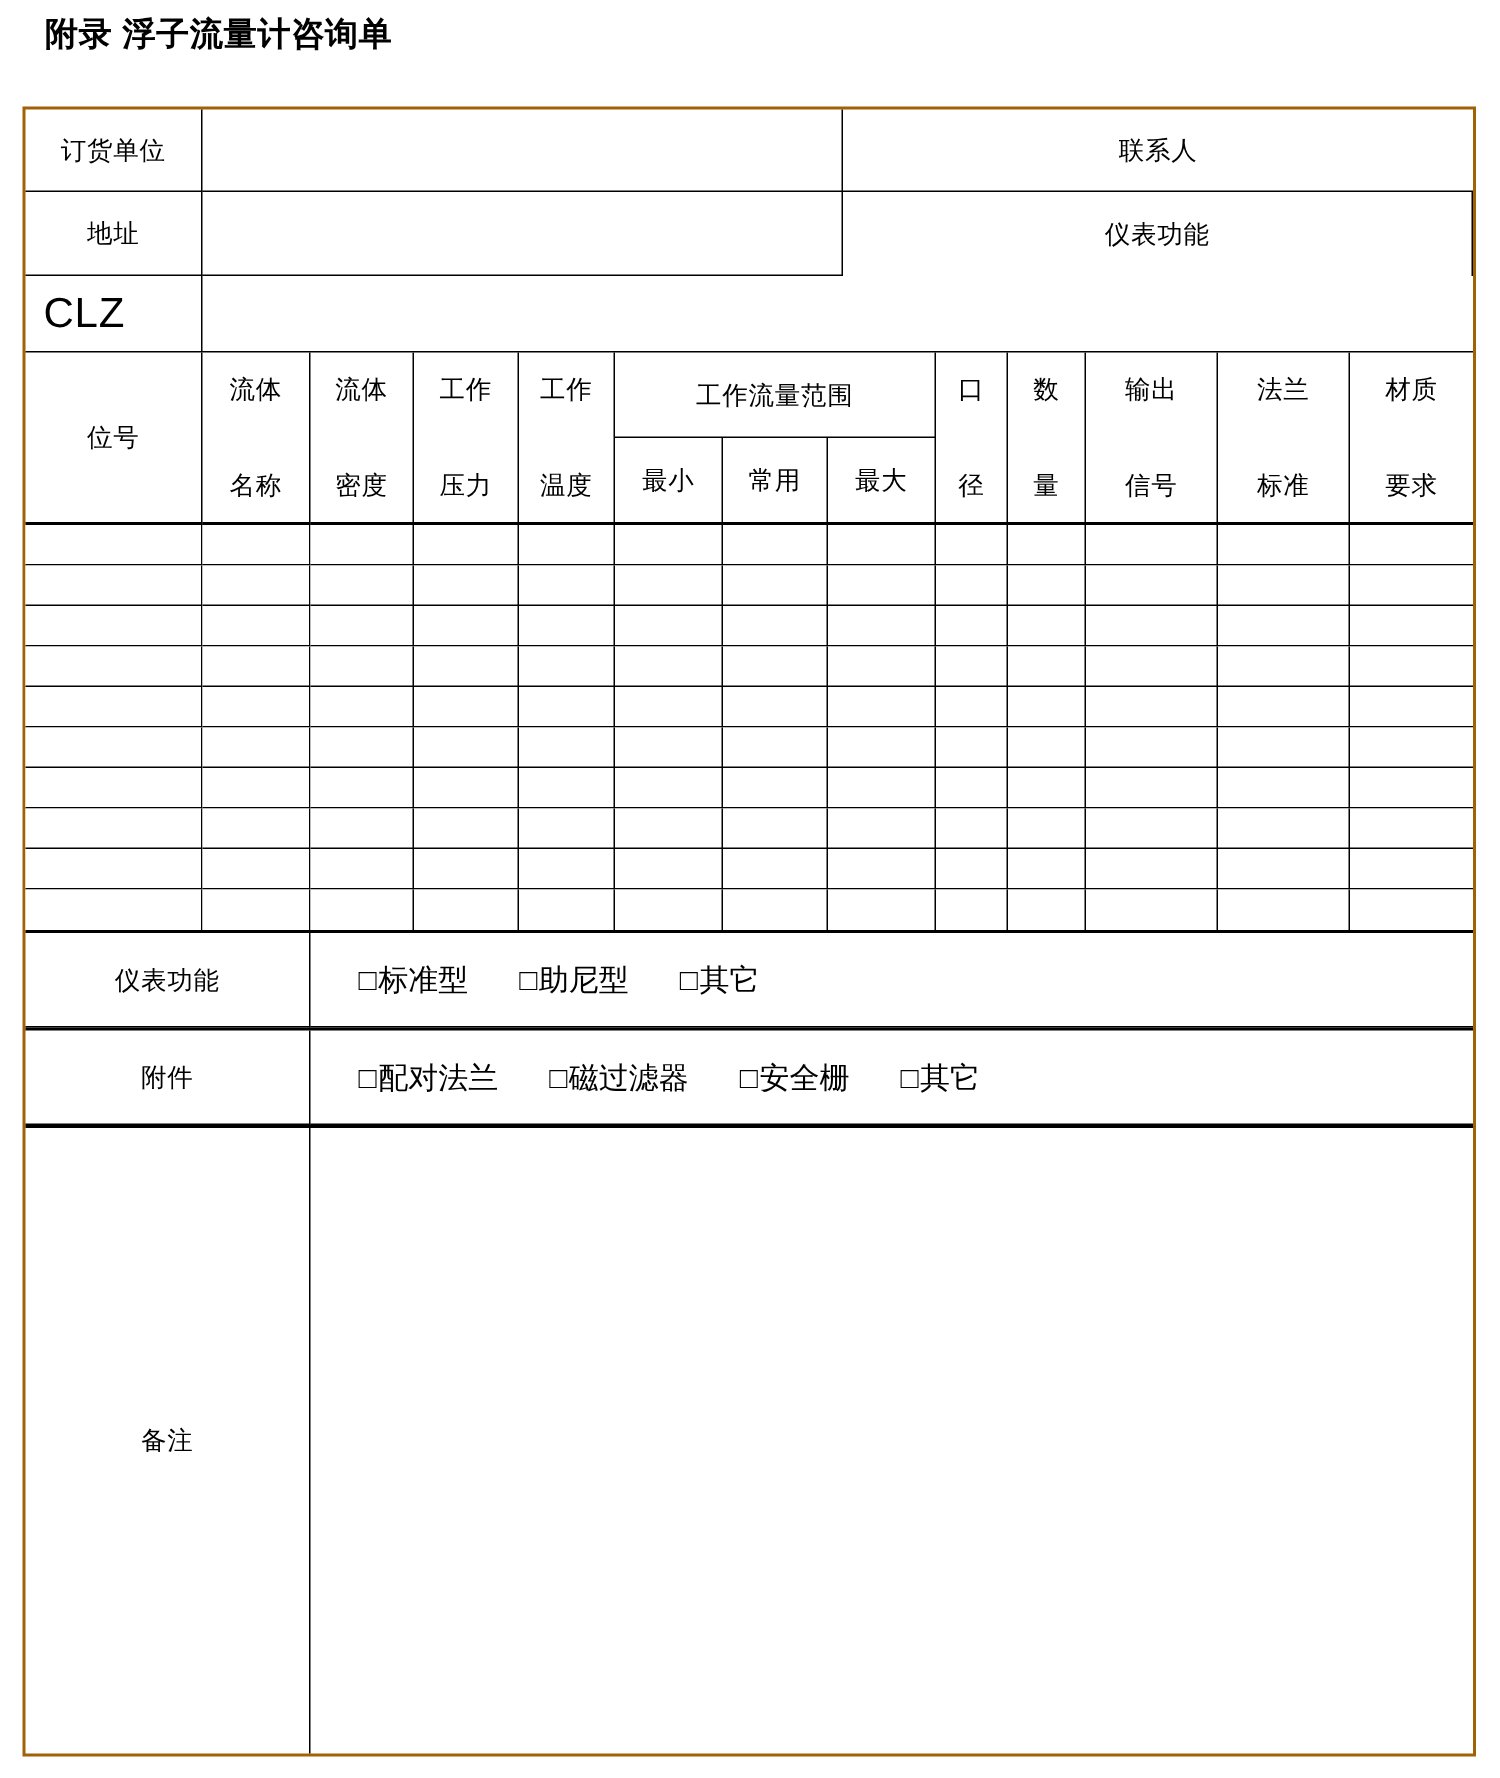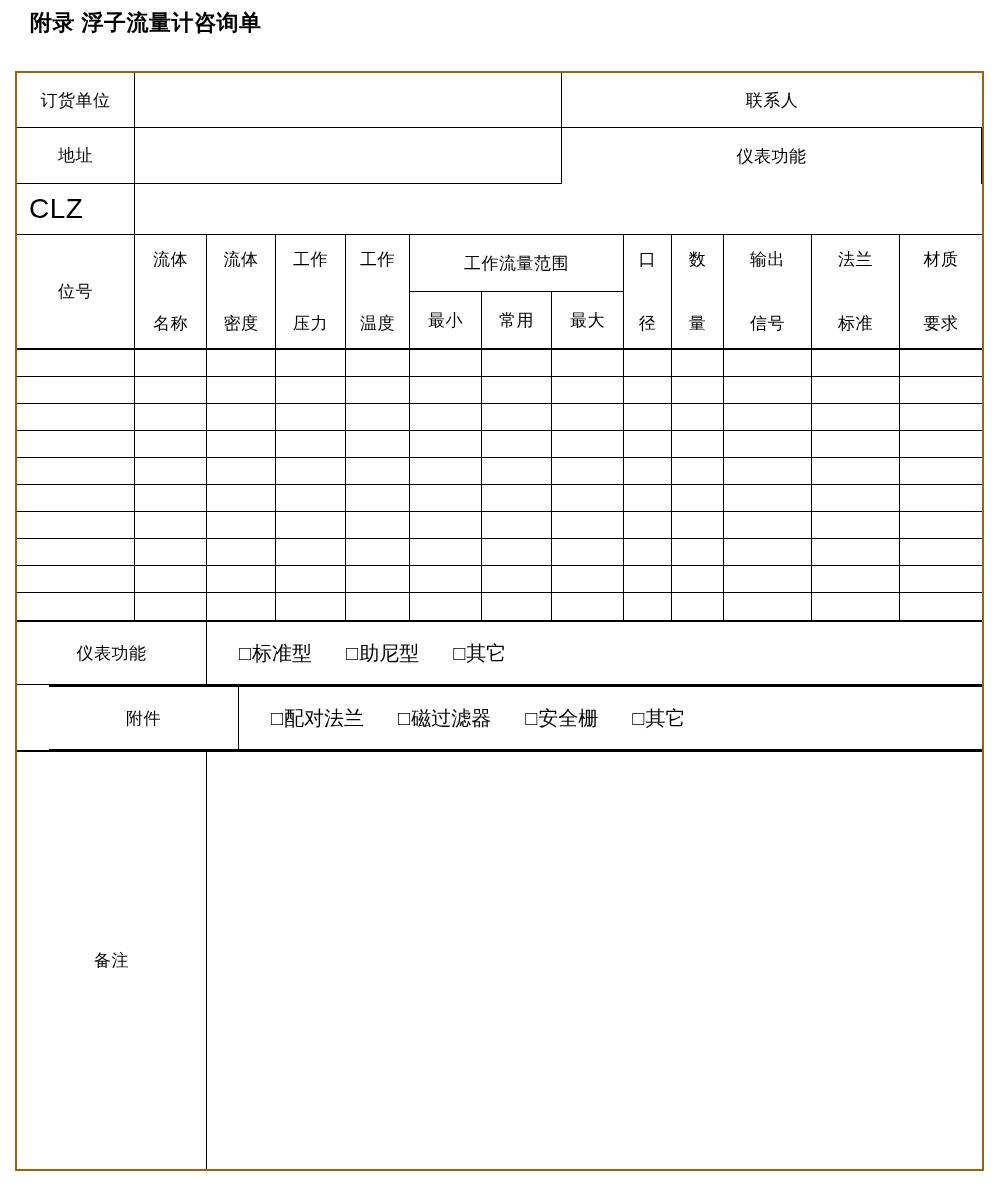--- a/index.html
+++ b/index.html
@@ -47,21 +47,21 @@
   .gc5{grid-column:5}.gc6{grid-column:6}.gc7{grid-column:7}.gc8{grid-column:8}
   .gc9{grid-column:9}.gc10{grid-column:10}.gc11{grid-column:11}.gc12{grid-column:12}
   .gc13{grid-column:13}
   .h-group{grid-column:6/9;grid-row:1;}
   .sub{grid-row:2;}
   .data-cell{background:#fff;}
 
   
   .row2col{grid-template-columns:190px 1fr;border-top:2px solid #000;}
   .func-row{grid-template-rows:63px;}
-  .acc-row{grid-template-rows:63px;margin-left:32px;}
+  .acc-row{grid-template-rows:63px;}
   .remarks-row{grid-template-rows:417px;}
   .opts{justify-content:flex-start;padding-left:12px;font-size:20px;}
   .cb-item{margin-right:14px;white-space:nowrap;padding-left:20px;}
   .cb-box{margin-right:1px;}
   .remarks-lbl{align-items:center;}
 </style>
 </head>
 <body>
 
 <div class="title">附录 浮子流量计咨询单</div>

